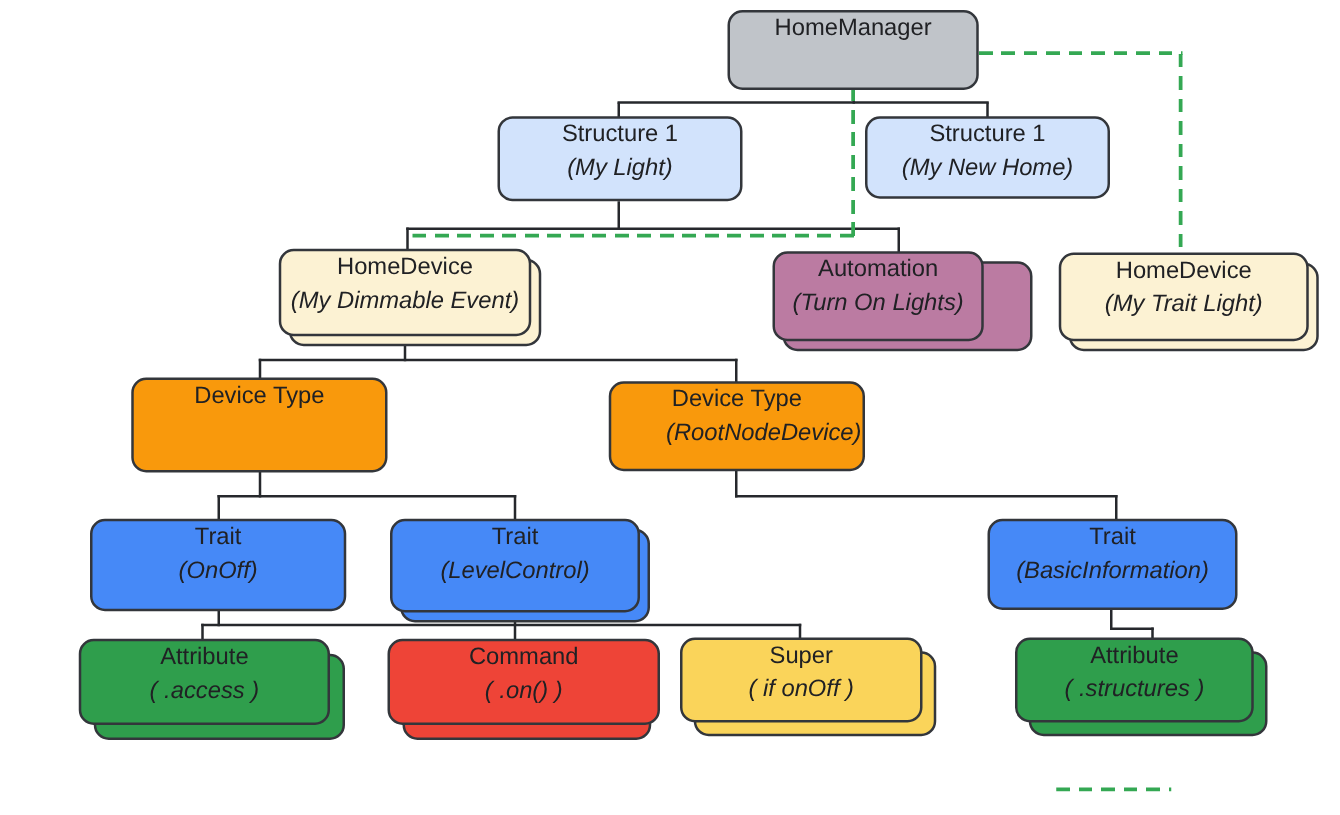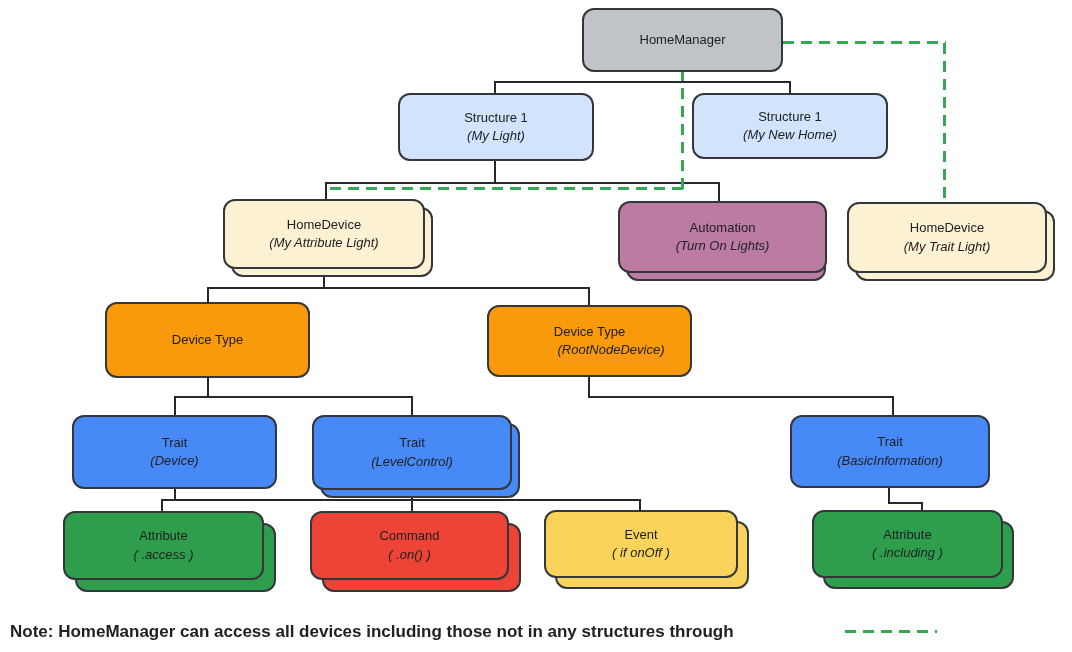--- a/index.html
+++ b/index.html
@@ -7,41 +7,40 @@
     position:relative;
     width:1072px;height:652px;
     background:#ffffff;
     font-family:"Liberation Sans", sans-serif;
     overflow:hidden;
   }
   .node{
     position:absolute;
     box-sizing:border-box;
     display:flex;flex-direction:column;
-    align-items:center;justify-content:center;
+    align-items:center;
     background:var(--fill);
     border:2px solid #33363b;
     border-radius:12px;
     text-align:center;
     color:#202124;
-    font-size:13px;
+    font-size:19px;
     line-height:1.4;
     z-index:2;
   }
   .stack{
     position:absolute;
     box-sizing:border-box;
     background:var(--fill);
     border:2px solid #33363b;
     border-radius:12px;
     z-index:1;
   }
   .sub{font-style:italic;}
   .squiggle{
-    text-decoration:underline;
     text-decoration-style:wavy;
     text-decoration-color:rgba(235,130,120,.55);
     text-decoration-thickness:1px;
     text-underline-offset:3px;
     margin-left:43px;
   }
   .hl{position:absolute;height:2px;background:#26282c;z-index:0;}
   .vl{position:absolute;width:2px;background:#26282c;z-index:0;}
   .dh{position:absolute;height:3px;z-index:1;
       background:repeating-linear-gradient(90deg,#34A853 0 11px,transparent 11px 18px);}
@@ -100,25 +99,25 @@
   </div>
 
   <div class="node" style="left:692px;top:93px;width:196px;height:66px;--fill:#D2E3FC;">
     <span class="lbl">Structure 1</span>
     <span class="sub">(My New Home)</span>
   </div>
 
   <div class="stack" style="left:231px;top:207px;width:202px;height:70px;--fill:#FCF2D3;"></div>
   <div class="node" style="left:223px;top:199px;width:202px;height:70px;--fill:#FCF2D3;">
     <span class="lbl">HomeDevice</span>
-    <span class="sub">(My Attribute Light)</span>
+    <span class="sub">(My Dimmable Event)</span>
   </div>
 
   <div class="stack" style="left:626px;top:209px;width:200px;height:72px;--fill:#BB7BA2;"></div>
-  <div class="node" style="left:618px;top:201px;width:209px;height:72px;--fill:#BB7BA2;">
+  <div class="node" style="left:618px;top:201px;width:169px;height:72px;--fill:#BB7BA2;">
     <span class="lbl">Automation</span>
     <span class="sub">(Turn On Lights)</span>
   </div>
 
   <div class="stack" style="left:855px;top:210px;width:200px;height:71px;--fill:#FCF2D3;"></div>
   <div class="node" style="left:847px;top:202px;width:200px;height:71px;--fill:#FCF2D3;">
     <span class="lbl">HomeDevice</span>
     <span class="sub">(My Trait Light)</span>
   </div>
 
@@ -126,56 +125,53 @@
     <span class="lbl">Device Type</span>
   </div>
 
   <div class="node" style="left:487px;top:305px;width:205px;height:72px;--fill:#F9990C;">
     <span class="lbl">Device Type</span>
     <span class="sub squiggle">(RootNodeDevice)</span>
   </div>
 
   <div class="node" style="left:72px;top:415px;width:205px;height:74px;--fill:#4689F7;">
     <span class="lbl">Trait</span>
-    <span class="sub">(Device)</span>
+    <span class="sub">(OnOff)</span>
   </div>
 
   <div class="stack" style="left:320px;top:423px;width:200px;height:75px;--fill:#4689F7;"></div>
   <div class="node" style="left:312px;top:415px;width:200px;height:75px;--fill:#4689F7;">
     <span class="lbl">Trait</span>
     <span class="sub">(LevelControl)</span>
   </div>
 
   <div class="node" style="left:790px;top:415px;width:200px;height:73px;--fill:#4689F7;">
     <span class="lbl">Trait</span>
     <span class="sub">(BasicInformation)</span>
   </div>
 
   <div class="stack" style="left:75px;top:523px;width:201px;height:69px;--fill:#2F9E4C;"></div>
   <div class="node" style="left:63px;top:511px;width:201px;height:69px;--fill:#2F9E4C;">
     <span class="lbl">Attribute</span>
     <span class="sub">( .access )</span>
   </div>
 
   <div class="stack" style="left:322px;top:523px;width:199px;height:69px;--fill:#EE4437;"></div>
-  <div class="node" style="left:310px;top:511px;width:199px;height:69px;--fill:#EE4437;">
+  <div class="node" style="left:310px;top:511px;width:218px;height:69px;--fill:#EE4437;">
     <span class="lbl">Command</span>
     <span class="sub">( .on() )</span>
   </div>
 
   <div class="stack" style="left:555px;top:521px;width:194px;height:68px;--fill:#FAD45A;"></div>
   <div class="node" style="left:544px;top:510px;width:194px;height:68px;--fill:#FAD45A;">
-    <span class="lbl">Event</span>
+    <span class="lbl">Super</span>
     <span class="sub">( if onOff )</span>
   </div>
 
   <div class="stack" style="left:823px;top:521px;width:191px;height:68px;--fill:#2F9E4C;"></div>
   <div class="node" style="left:812px;top:510px;width:191px;height:68px;--fill:#2F9E4C;">
     <span class="lbl">Attribute</span>
-    <span class="sub">( .including )</span>
+    <span class="sub">( .structures )</span>
   </div>
 
-  <div class="note">
-    <span>Note: HomeManager can access all devices including those not in any structures through</span>
-  </div>
   <div class="dh" style="left:845px;top:630px;width:92px;"></div>
 
 </div>
 
 </body></html>

